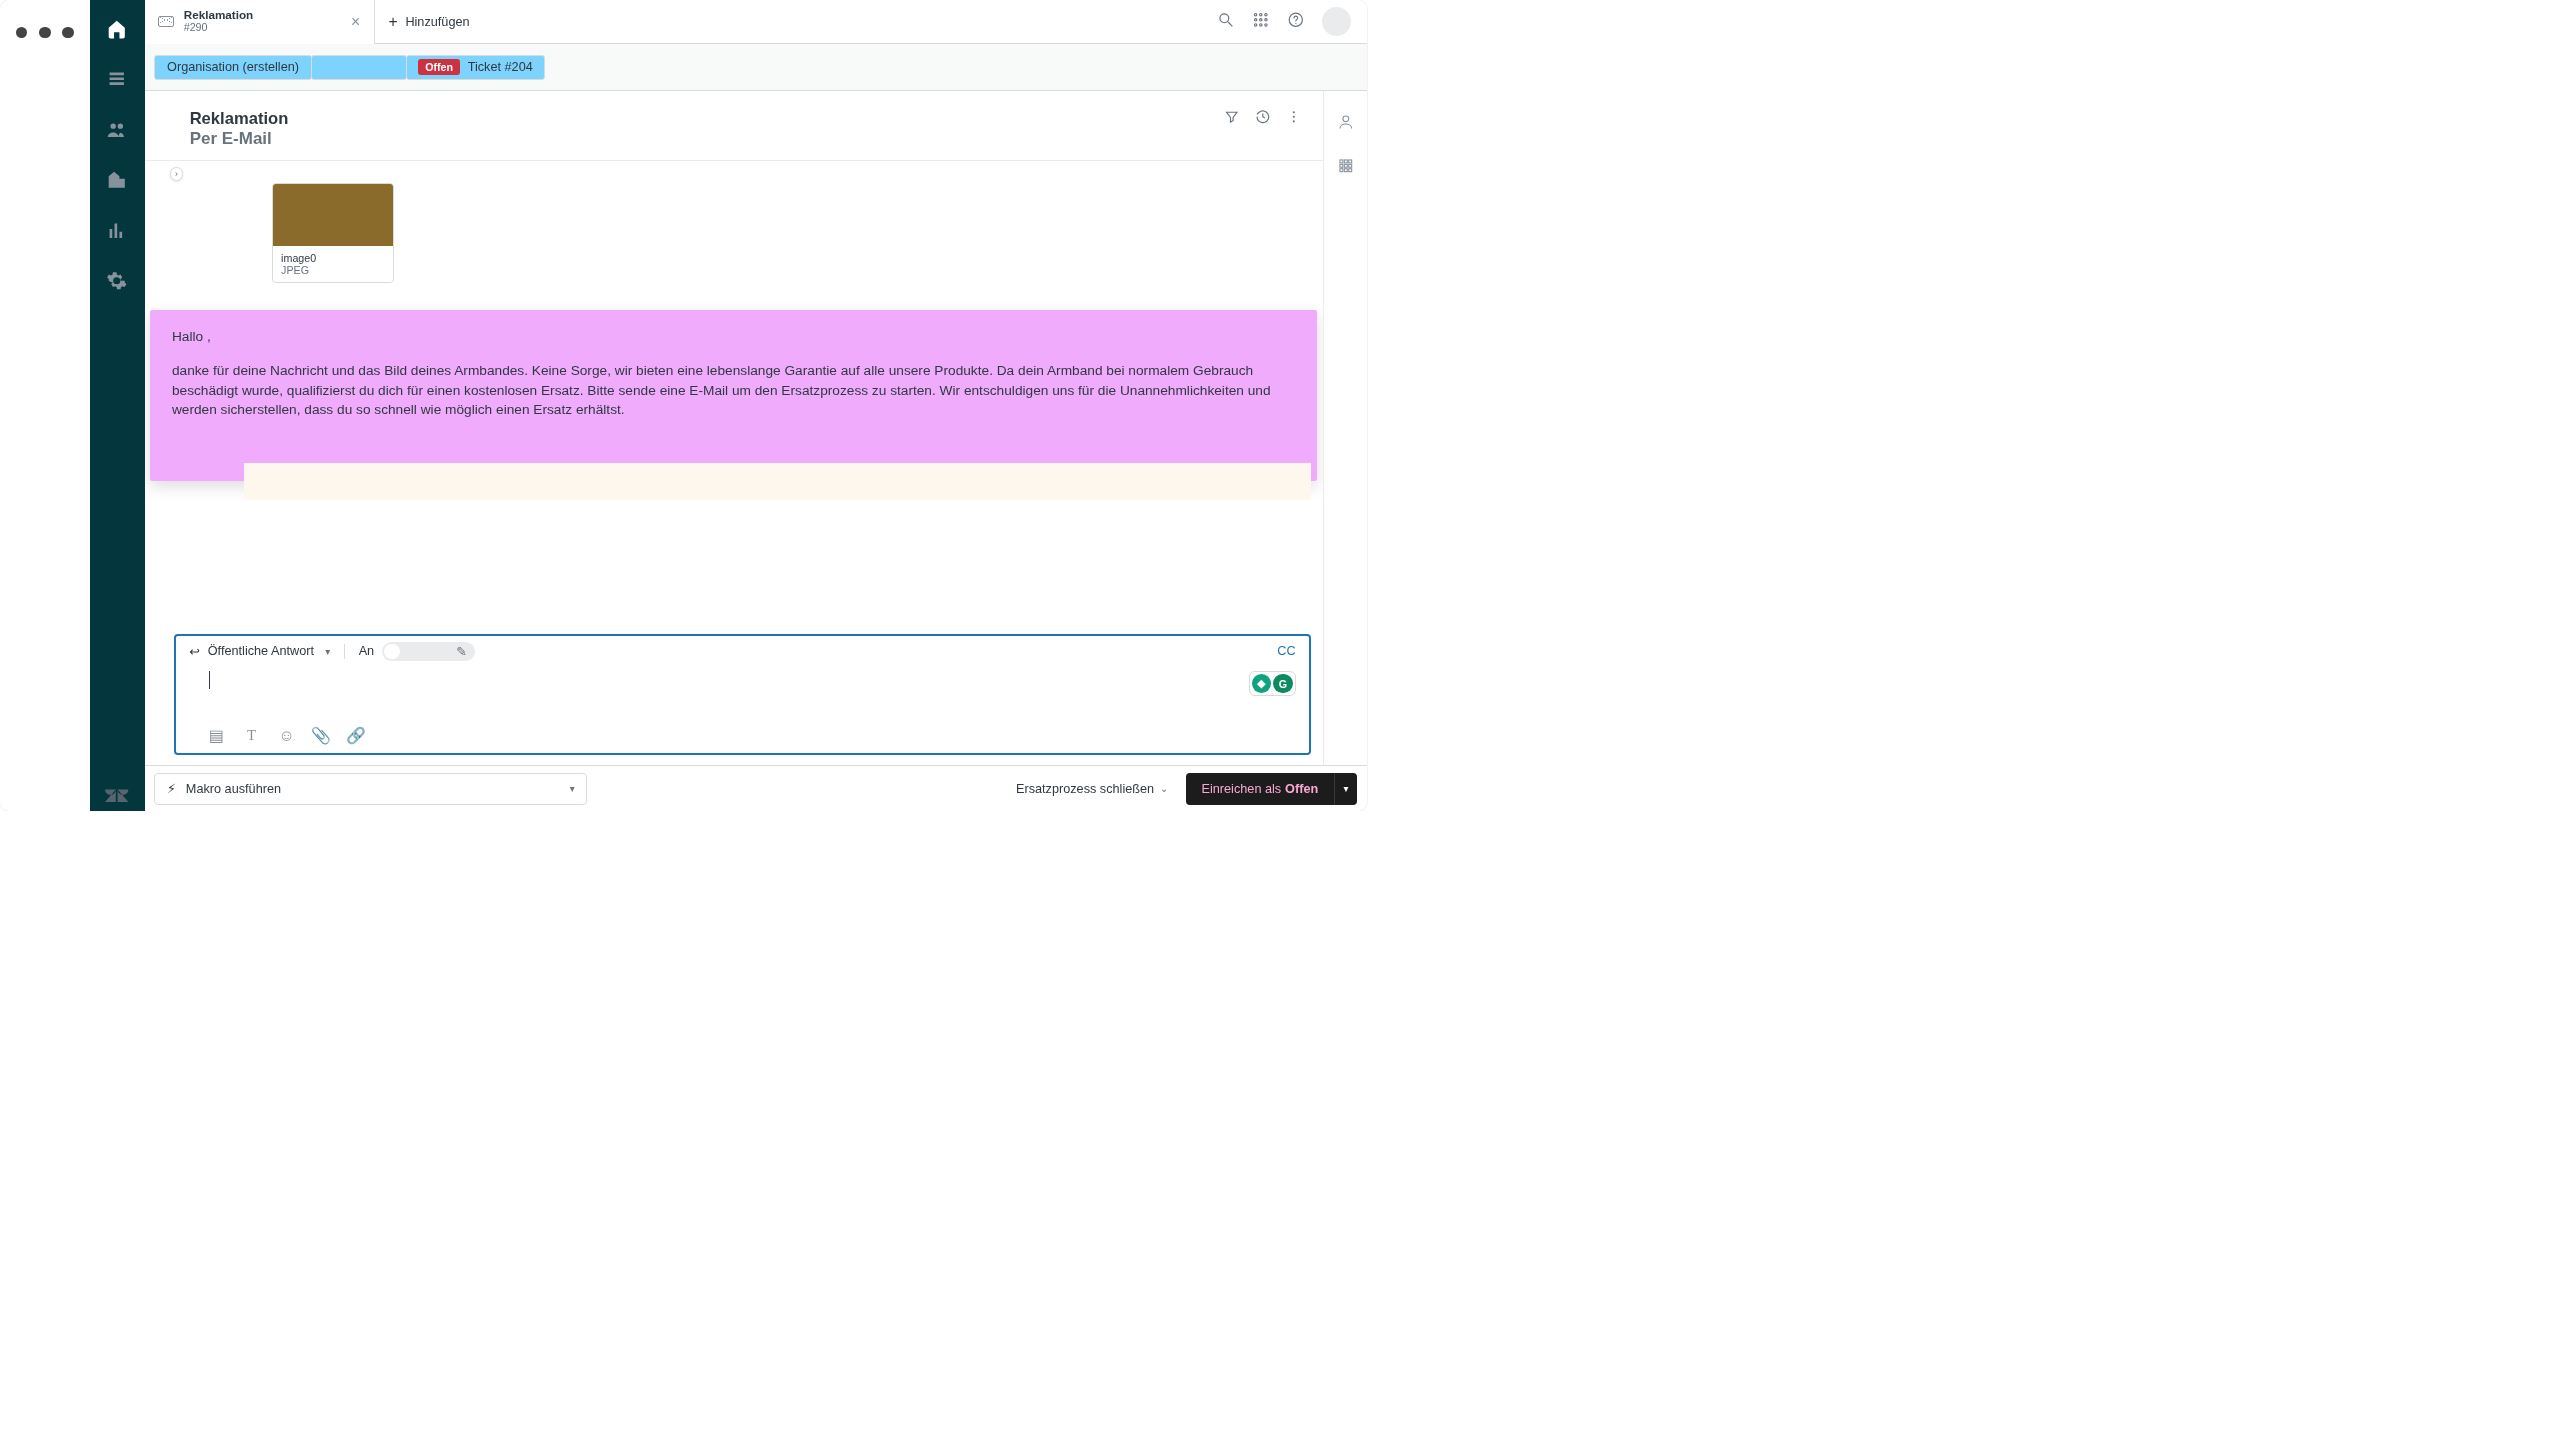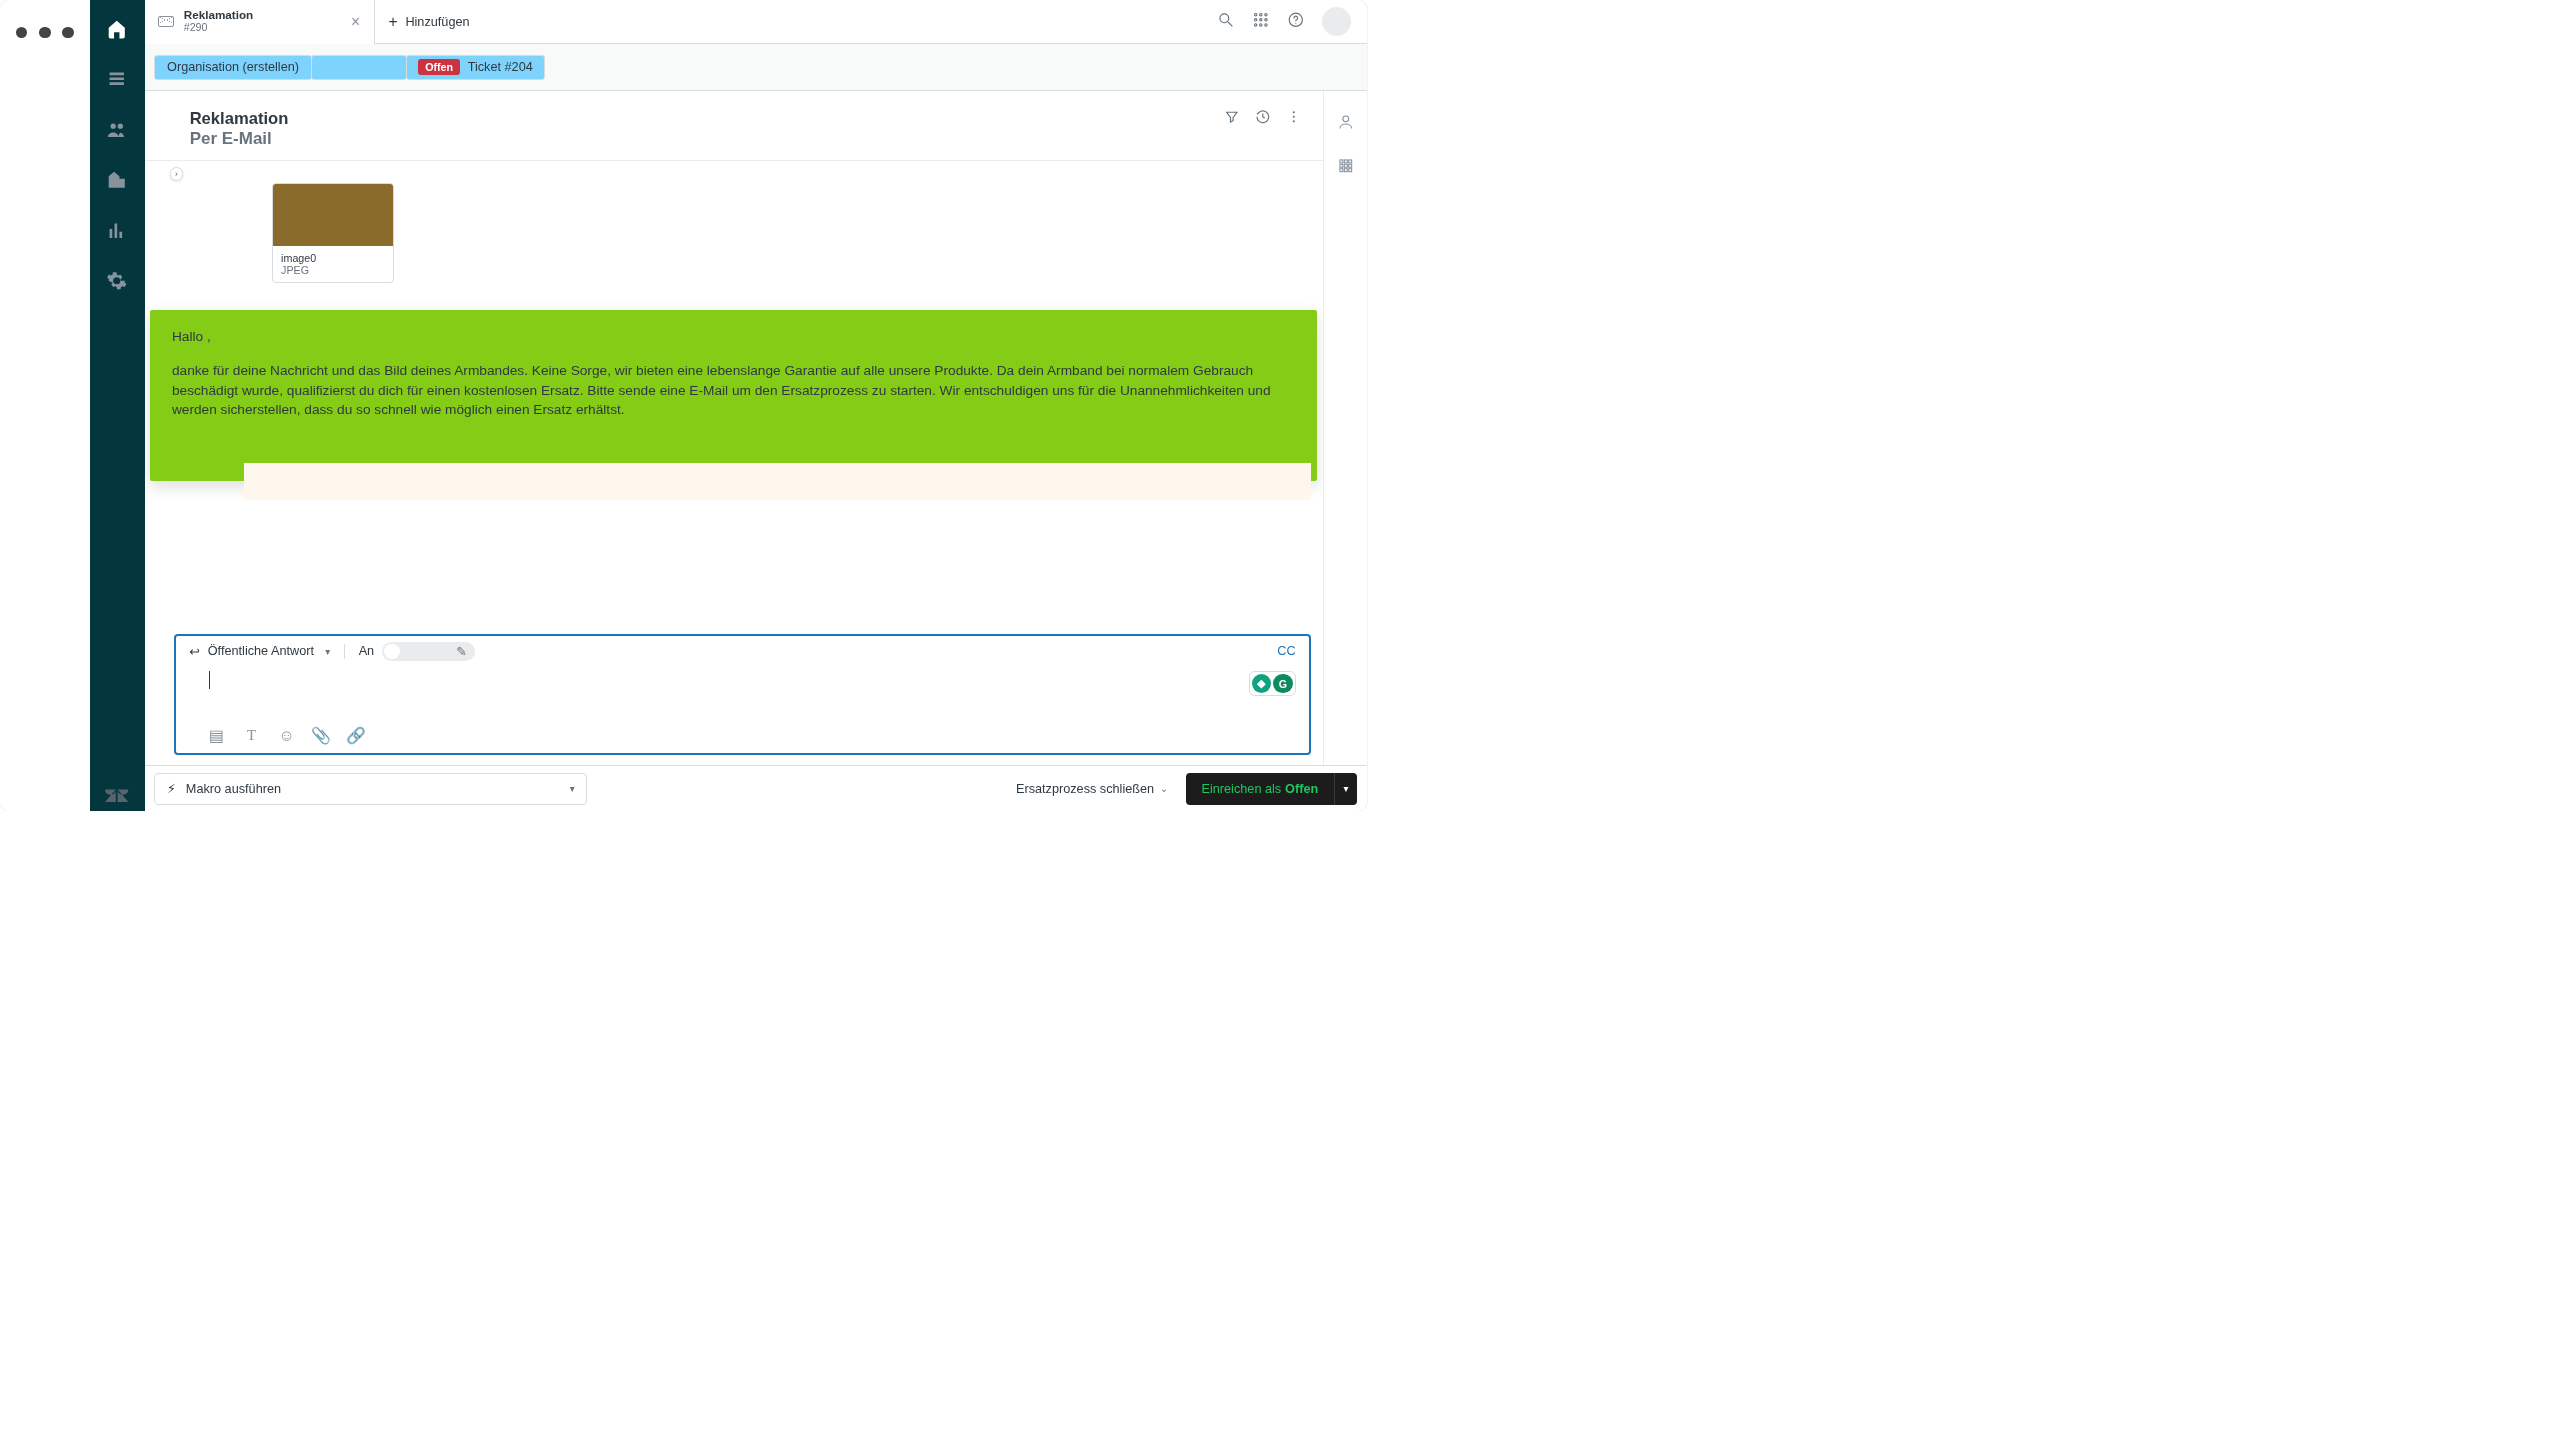--- a/index.html
+++ b/index.html
@@ -43,21 +43,21 @@
   .ticket-via { font-size: 17px; color: #68737d; font-weight: bold; }
   .header-icons { display: flex; gap: 15.6px; align-items: center; color: #68737d; }
   .header-icons .ico { width: 15.6px; height: 15.6px; }
   .expander { position: absolute; left: 25px; top: 76px; width: 13.7px; height: 13.7px; border: 1px solid #d8dcde; border-radius: 50%; background: #fff; display: flex; align-items: center; justify-content: center; font-size: 9.8px; color: #68737d; box-shadow: 0 1px 2.9px rgba(0,0,0,0.1); }
   .scroll { flex: 1; overflow: hidden; padding: 21.5px 11.7px 17.6px 11.7px; position: relative; }
   .attachment { width: 122px; margin-left: 116px; border: 1px solid #d8dcde; border-radius: 3.9px; overflow: hidden; font-size: 10.7px; }
   .attachment .thumb { height: 62px; background: #8a6b2c; }
   .attachment .meta { padding: 5.9px 7.8px; }
   .attachment .a-name { display: block; }
   .attachment .a-type { color: #68737d; }
-  .note-card { margin: 27px -5.9px 0 -5.9px; background: #84cc16; padding: 17.6px 21.5px 47px 21.5px; border-radius: 2px; box-shadow: 0 5.9px 15.6px rgba(0,0,0,0.13); font-size: 13.7px; line-height: 1.45; }
+  .note-card { margin: 27px -5.9px 0 -5.9px; background: #f0abfc; padding: 17.6px 21.5px 47px 21.5px; border-radius: 2px; box-shadow: 0 5.9px 15.6px rgba(0,0,0,0.13); font-size: 13.7px; line-height: 1.45; }
   .note-card p { margin-bottom: 13.7px; }
   .note-underlay { margin: -17.6px 0 0 88px; height: 37px; background: #fdf7ed; border-radius: 0 0 3.9px 3.9px; }
   .composer { margin: 7.8px 11.7px 9.8px 29px; border: 2px solid #1f73b7; border-radius: 3.9px; }
   .composer-head { display: flex; align-items: center; padding: 5.9px 13.7px; font-size: 12.7px; color: #2f3941; }
   .reply-icon { margin-right: 7.8px; }
   .head-chevron { margin-left: 7.8px; font-size: 9.8px; color: #68737d; }
   .sep { width: 1px; height: 15.6px; background: #d8dcde; margin: 0 13.7px; }
   .recip-chip { display: inline-flex; align-items: center; gap: 5.9px; background: #e9ebed; border-radius: 11.7px; padding: 2px 7.8px 2px 2px; margin-left: 7.8px; }
   .chip-av { width: 15.6px; height: 15.6px; border-radius: 50%; background: #fff; }
   .chip-name { width: 45px; text-align: center; font-size: 10.7px; }
@@ -73,21 +73,21 @@
   .composer-toolbar { display: flex; gap: 19.5px; padding: 7.8px 13.7px 9.8px 33px; color: #87929d; }
   .composer-toolbar .t-ic { width: 15.6px; height: 15.6px; display: flex; align-items: center; justify-content: center; }
   .right-rail { width: 43px; display: flex; flex-direction: column; align-items: center; padding-top: 21.5px; gap: 23.4px; }
   .right-rail .ric { width: 17.6px; height: 17.6px; fill: none; stroke: #87929d; stroke-width: 1.5; }
   .footer { height: 46px; display: flex; align-items: center; padding: 0 9.8px; border-top: 1px solid #d8dcde; }
   .macro { display: flex; align-items: center; gap: 9.8px; border: 1px solid #d8dcde; border-radius: 3.9px; height: 32px; padding: 0 11.7px; width: 433px; font-size: 12.7px; color: #2f3941; justify-content: space-between; }
   .macro .macro-left { display: flex; align-items: center; gap: 9.8px; }
   .footer-spacer { flex: 1; }
   .close-tab { font-size: 12.7px; color: #2f3941; margin-right: 17.6px; display: flex; align-items: center; gap: 5.9px; }
   .submit-grp { display: flex; }
-  .submit { background: #1c1c1c; color: #22c55e; height: 32px; padding: 0 15.6px; border: none; border-radius: 3.9px 0 0 3.9px; font-size: 12.7px; display: flex; align-items: center; gap: 3.9px; }
+  .submit { background: #1c1c1c; color: #f9a8d4; height: 32px; padding: 0 15.6px; border: none; border-radius: 3.9px 0 0 3.9px; font-size: 12.7px; display: flex; align-items: center; gap: 3.9px; }
   .submit .bold { font-weight: 700; }
   .submit-more { background: #1c1c1c; width: 23.4px; height: 32px; border: none; border-left: 1px solid #3a3a3a; border-radius: 0 3.9px 3.9px 0; color: #fff; font-size: 9.8px; }
 </style>
 </head>
 <body>
 
 <div class="app">
   <div class="titlebar">
     <div class="traffic">
       <div class="tl"></div>

